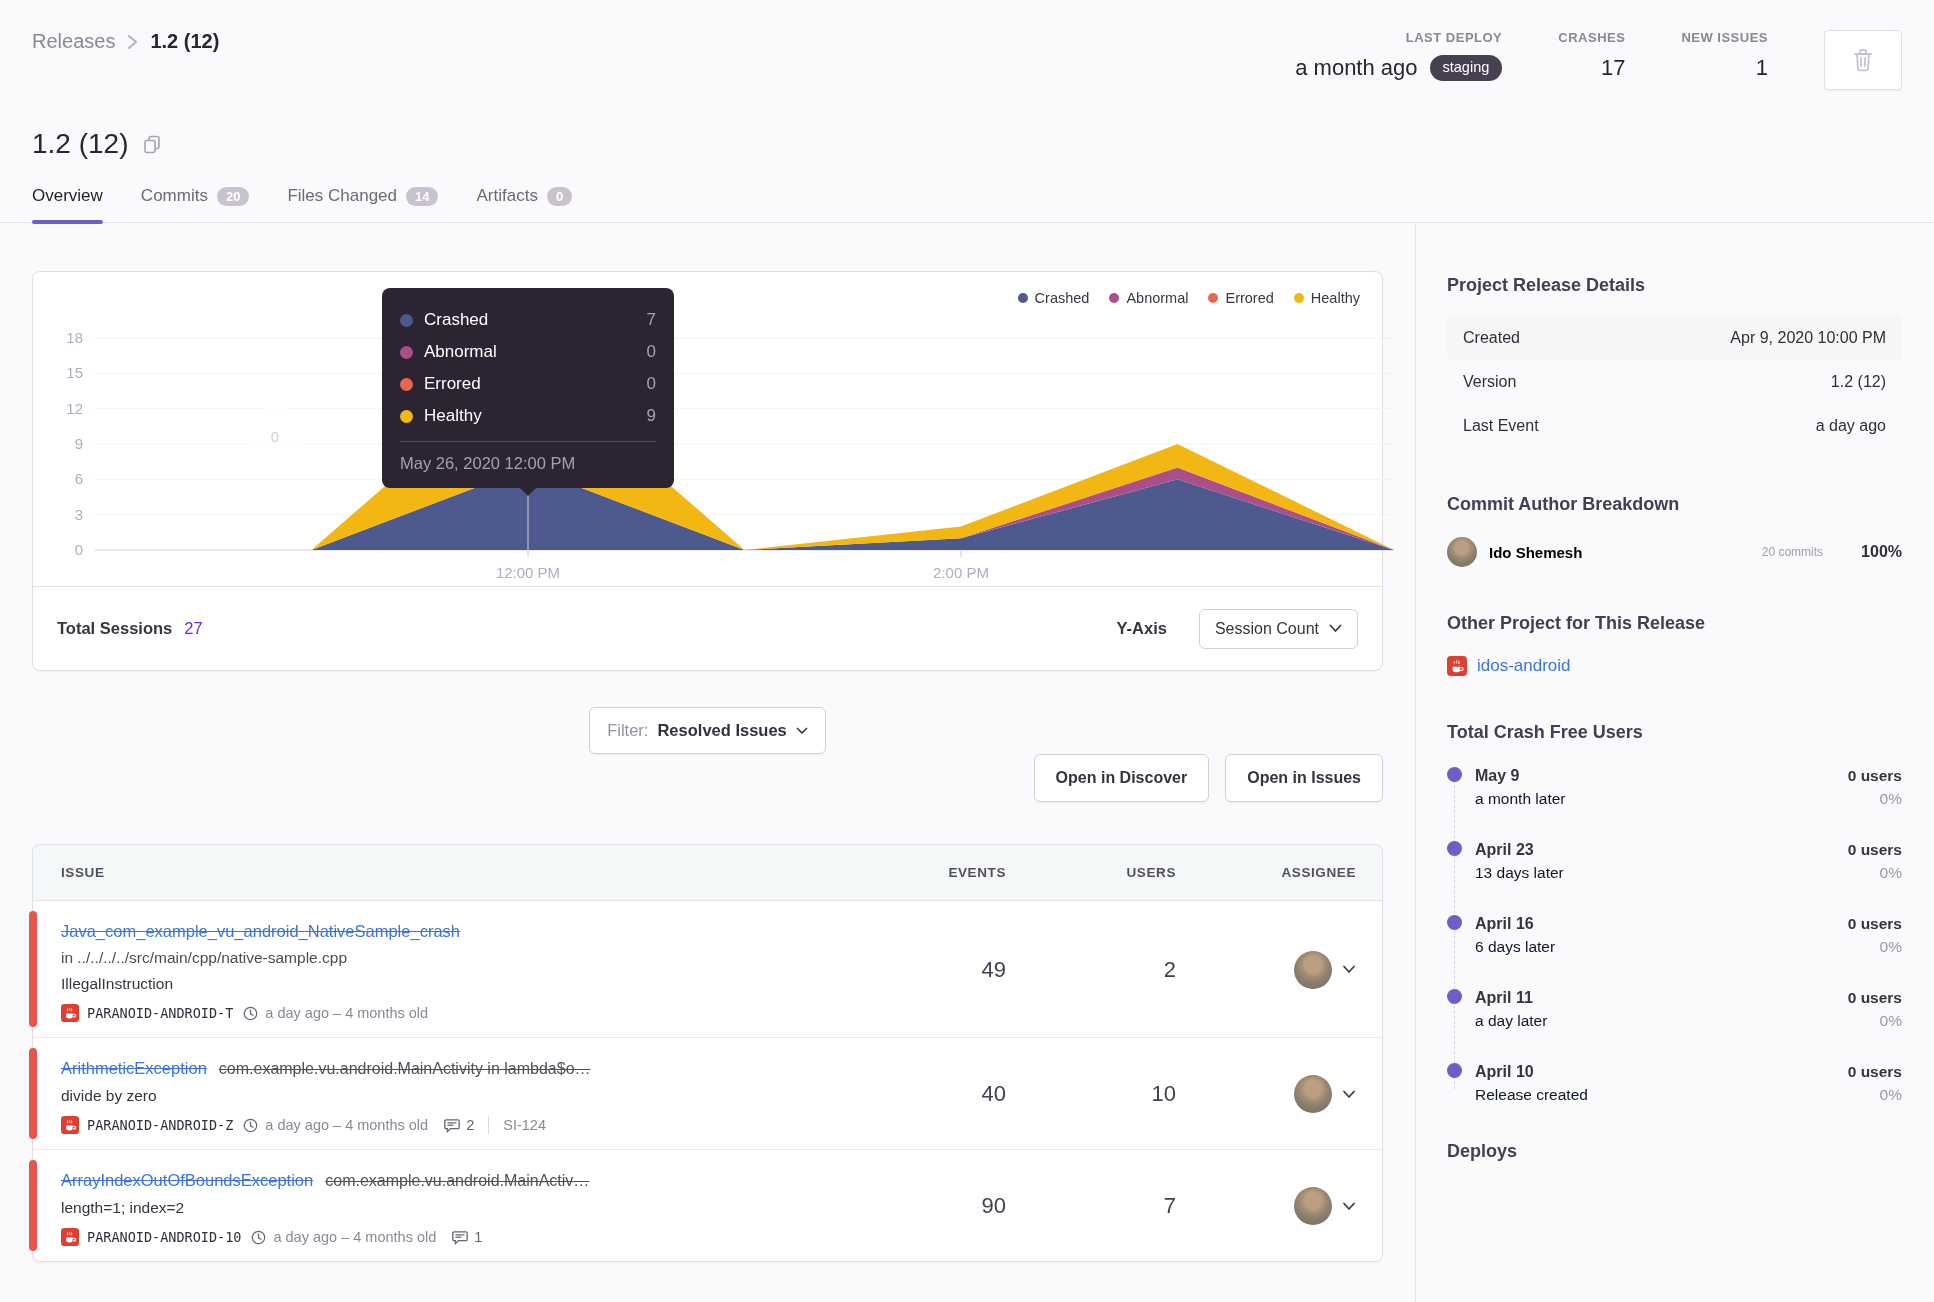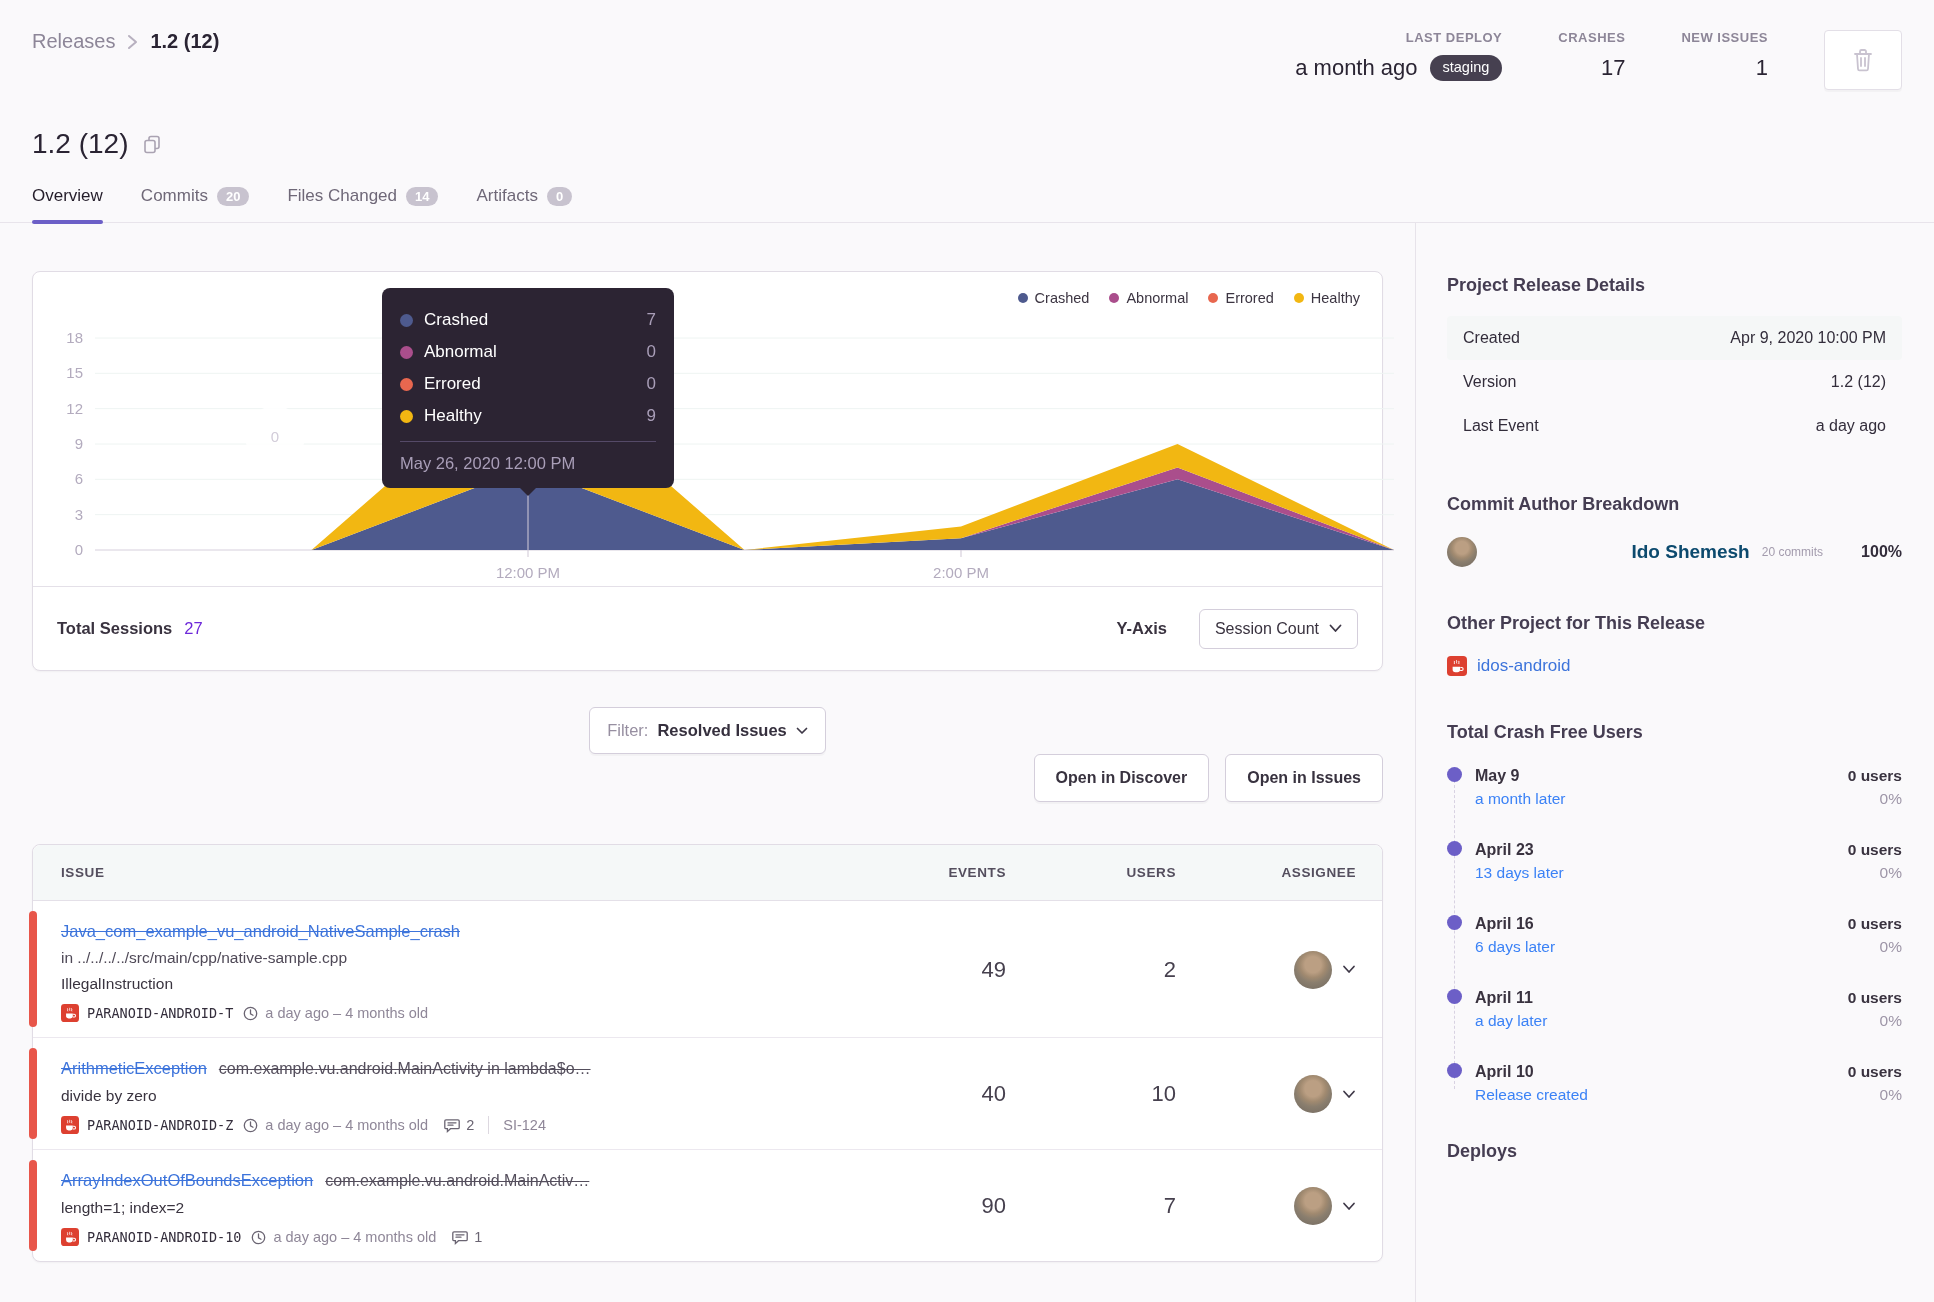--- a/index.html
+++ b/index.html
@@ -103,32 +103,32 @@
 
   
   .sb-heading { font-size:18px; font-weight:700; color:#453d52; }
   .details-table { margin-top:20px; }
   .details-row { display:flex; justify-content:space-between; font-size:16px; color:#332d3b; padding:13px 16px; border-radius:4px; }
   .details-row.shaded { background:#f5f7f7; }
   .sb-section { margin-top:46px; }
   .author-row { display:flex; align-items:center; margin-top:22px; gap:12px; }
   .author-avatar { width:30px; height:30px; border-radius:50%;
                    background:radial-gradient(circle at 50% 36%, #bb9f83 0 26%, #a18a70 42%, #8a7e6e 58%, #6f675e 100%); }
-  .author-name { font-size:19px; font-weight:700; color:#0c4a6e; flex:1;text-align:right; }
+  .author-name { font-size:15px; font-weight:700; color:#000000; flex:1; }
   .author-commits { font-size:12px; color:#a39bad; margin-right:26px; }
   .author-pct { font-size:16px; font-weight:600; color:#332d3b; }
   .proj-link-row { display:flex; align-items:center; gap:10px; margin-top:22px; }
   .proj-link { color:#3d74db; font-size:17px; cursor:pointer; }
   .timeline { position:relative; margin-top:22px; }
   .timeline-line { position:absolute; left:7px; top:10px; bottom:46px; border-left:1px dashed #d8d2e2; }
   .tl-entry { position:relative; display:flex; padding:0 0 28px 28px; }
   .tl-dot { position:absolute; left:0; top:2px; width:15px; height:15px; border-radius:50%; }
   .tl-text { flex:1; }
   .tl-date { font-size:16px; font-weight:700; color:#39323f; line-height:22px; }
-  .tl-sub { font-size:15.5px; color:#3b82f6; line-height:24px; }
+  .tl-sub { font-size:15.5px; color:#0f172a; line-height:24px; }
   .tl-right { text-align:right; }
   .tl-users { font-size:15.5px; font-weight:700; color:#39323f; line-height:22px; }
   .tl-pct { font-size:15.5px; color:#9d95a7; line-height:24px; }
   .deploys-heading { margin-top:6px; }
 
   svg.icon { display:block; }
 </style>
 </head>
 <body>
 

